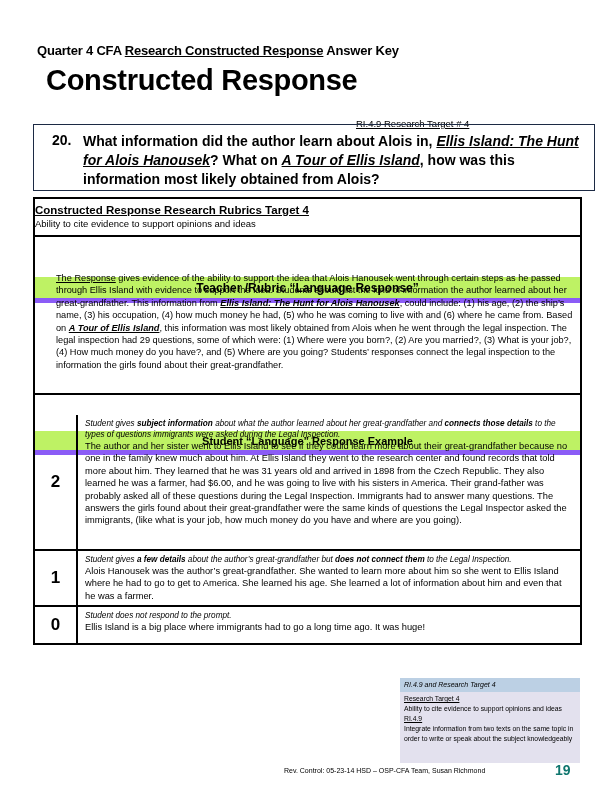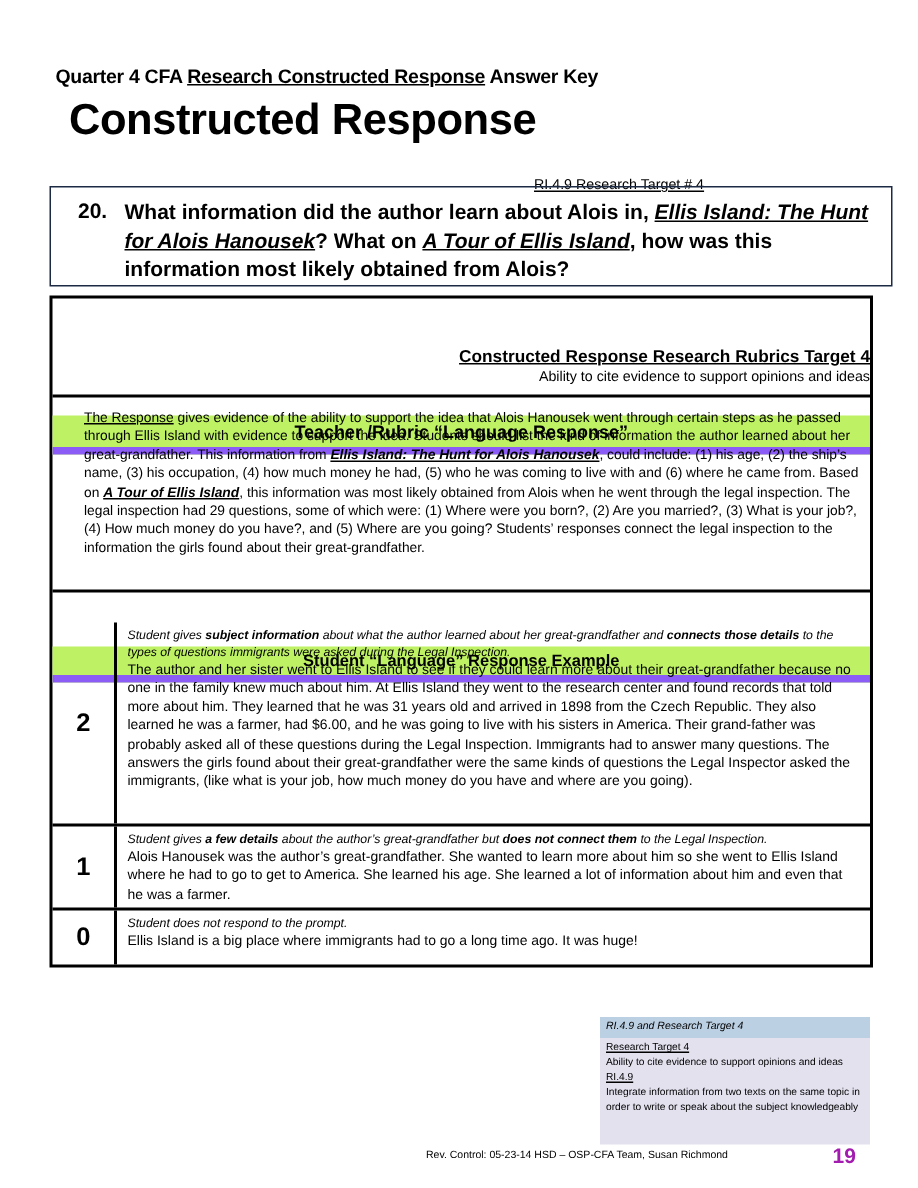--- a/index.html
+++ b/index.html
@@ -13,21 +13,21 @@
   #page-title { left:46px; top:64px; font-size:29px; font-weight:bold; white-space:nowrap; letter-spacing:-0.3px; }
   #standard-tag { left:356px; top:82px; font-size:9.5px; text-decoration:underline; white-space:nowrap;margin-top:36px; }
 
   #question-box { left:33px; top:124px; width:562px; height:67px; border:1px solid #1c2a44; box-sizing:border-box; }
   #question-num { left:18px; top:7px; font-size:14px; font-weight:bold; }
   #question-text { left:49px; top:7px; width:500px; font-size:14px; font-weight:bold; line-height:19px; }
   #question-text .ui { font-style:italic; text-decoration:underline; }
 
   #rubric-table { left:33px; top:197px; width:549px; height:448px; border:2px solid #000; box-sizing:border-box; }
   .row { position:absolute; left:0; right:0; box-sizing:border-box; }
-  #rubric-title-row { top:0; height:38px; border-bottom:2px solid #000; text-align:right;margin-top:28px; }
+  #rubric-title-row { top:0; height:38px; border-bottom:2px solid #000; text-align:left; }
   #rubric-title { display:block; margin-top:5px; font-size:11.5px; font-weight:bold; text-decoration:underline; }
   #rubric-subtitle { display:block; margin-top:2px; font-size:9.5px; }
 
   .gray-row { background:#bef264; text-align:center; font-size:12px; font-weight:bold; border-bottom:5px solid #8b5cf6;margin-top:40px; }
   #teacher-row { top:38px; height:26px; line-height:23px; }
 
   #teacher-body { top:68px; height:128px; border-bottom:2px solid #000; padding:5px 6px 0 21px; font-size:9.2px; line-height:12.4px; }
   #teacher-body .u { text-decoration:underline; }
   #teacher-body .ub { text-decoration:underline; font-weight:bold; font-style:italic; }
 
@@ -44,21 +44,21 @@
   #row-2 { top:216px; height:136px; }
   #row-1 { top:352px; height:56px; }
   #row-0 { top:408px; height:36px; }
 
   #standards-box { left:400px; top:678px; width:180px; height:85px; background:#e3e1ee; }
   #standards-head { left:0; top:0; width:180px; height:14px; background:#bcd0e4; font-size:7px; font-style:italic; line-height:14px; padding-left:4px; box-sizing:border-box; }
   #standards-body { left:4px; top:16px; width:174px; font-size:6.8px; line-height:10px; }
   #standards-body .u { text-decoration:underline; display:block; }
 
   #footer-rev { left:284px; top:767px; font-size:7px; white-space:nowrap; }
-  #page-number { left:555px; top:762px; font-size:14px; font-weight:bold; color:#a21caf; }
+  #page-number { left:555px; top:762px; font-size:14px; font-weight:bold; color:#0f766e; }
 </style>
 </head>
 <body>
 
 <div id="doc-header-line" class="abs">
   <span>Quarter 4 CFA </span><span class="u">Research Constructed Response</span><span> Answer Key</span>
 </div>
 
 <div id="page-title" class="abs">Constructed Response</div>
 <div id="standard-tag" class="abs">RI.4.9  Research Target # 4</div>

